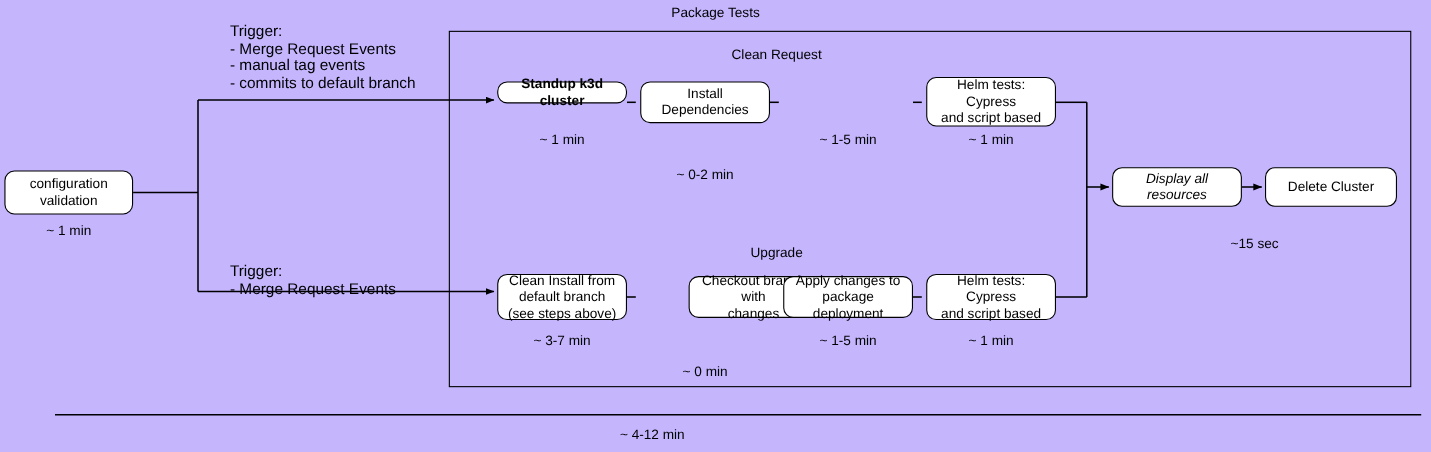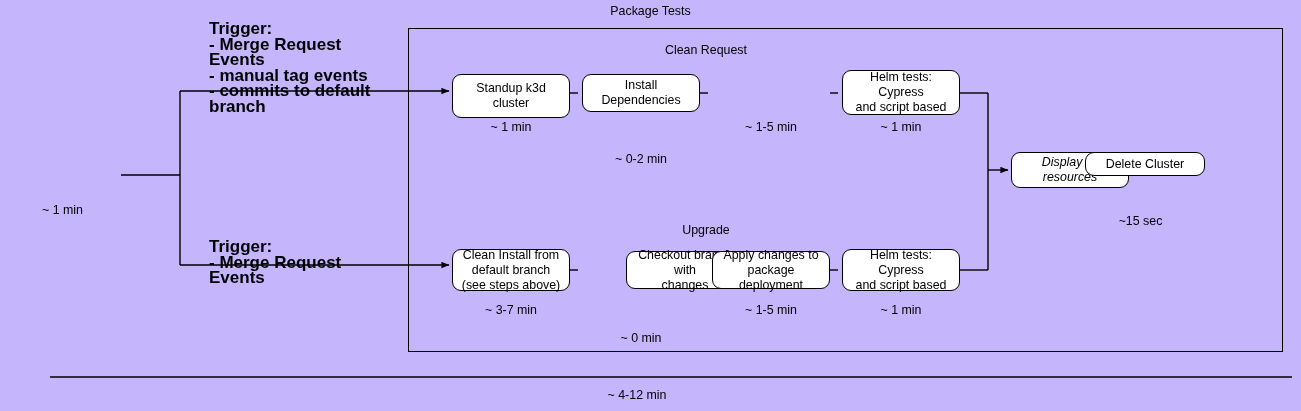--- a/index.html
+++ b/index.html
@@ -52,26 +52,25 @@
   .section-label {
     position: absolute;
     font-size: 12.4px;
     line-height: 15px;
     color: #000000;
     text-align: center;
     white-space: nowrap;
   }
   .trigger-block {
     position: absolute;
-    font-size: 17px;
+    font-size: 14px;
     line-height: 15.5px;
     color: #000000;
     white-space: pre-line;
     text-align: left;
-    font-weight: bold;
   }
   .container-box {
     position: absolute;
     box-sizing: border-box;
     border: 1.4px solid #000000;
     background: transparent;
   }
 </style>
 </head>
 <body>
@@ -123,32 +122,34 @@
 
     <g>
       <path d="M50,377 L1292,377" stroke="#000000" stroke-width="1.4" fill="none"></path>
     </g>
   </svg>
 
   <div class="container-box" style="left:408px; top:28px; width:875px; height:324px;"></div>
 
   <div class="section-label" style="left:0px; top:4px; width:1301px;">Package Tests</div>
 
+  <div class="node" style="left:4px; top:155px; width:117px; height:40px;">configuration
+validation</div>
   <div class="caption" style="left:4px; top:203px; width:117px;">~ 1 min</div>
 
   <div class="trigger-block" style="left:209px; top:21px; width:190px;">Trigger:
 - Merge Request Events
 - manual tag events
 - commits to default branch</div>
   <div class="trigger-block" style="left:209px; top:239px; width:190px;">Trigger:
 - Merge Request Events</div>
 
   <div class="section-label" style="left:452px; top:43px; width:508px;">Clean Request</div>
 
-  <div class="node" style="left:452px; top:74px; width:118px; height:44px;">Standup k3d cluster</div>
+  <div class="node" style="left:452px; top:74px; width:118px; height:20px;font-weight:bold;">Standup k3d cluster</div>
   <div class="caption" style="left:452px; top:120px; width:118px;">~ 1 min</div>
 
   <div class="node" style="left:582px; top:74px; width:118px; height:38px;">Install Dependencies</div>
   <div class="caption" style="left:582px; top:120px; width:118px;margin-top:32px;">~ 0-2 min</div>
 
   <div class="caption" style="left:712px; top:120px; width:118px;">~ 1-5 min</div>
 
   <div class="node" style="left:842px; top:70px; width:118px; height:45px;">Helm tests: Cypress
 and script based</div>
   <div class="caption" style="left:842px; top:120px; width:118px;">~ 1 min</div>
@@ -167,19 +168,19 @@
   <div class="node" style="left:712px; top:251px; width:118px; height:38px;">Apply changes to
 package deployment</div>
   <div class="caption" style="left:712px; top:303px; width:118px;">~ 1-5 min</div>
 
   <div class="node" style="left:842px; top:249px; width:118px; height:42px;">Helm tests: Cypress
 and script based</div>
   <div class="caption" style="left:842px; top:303px; width:118px;">~ 1 min</div>
 
   <div class="node" style="left:1011px; top:152px; width:118px; height:36px;font-style:italic;">Display all resources</div>
 
-  <div class="node" style="left:1085px; top:152px; width:120px; height:24px;">Delete Cluster</div>
+  <div class="node" style="left:1150px; top:152px; width:120px; height:36px;">Delete Cluster</div>
 
   <div class="caption" style="left:1011px; top:214px; width:259px;">~15 sec</div>
 
-  <div class="caption" style="left:0px; top:388px; width:1186px;padding-left:44px;">~ 4-12 min</div>
+  <div class="caption" style="left:0px; top:388px; width:1186px;">~ 4-12 min</div>
 
 </div>
 
 </body></html>

